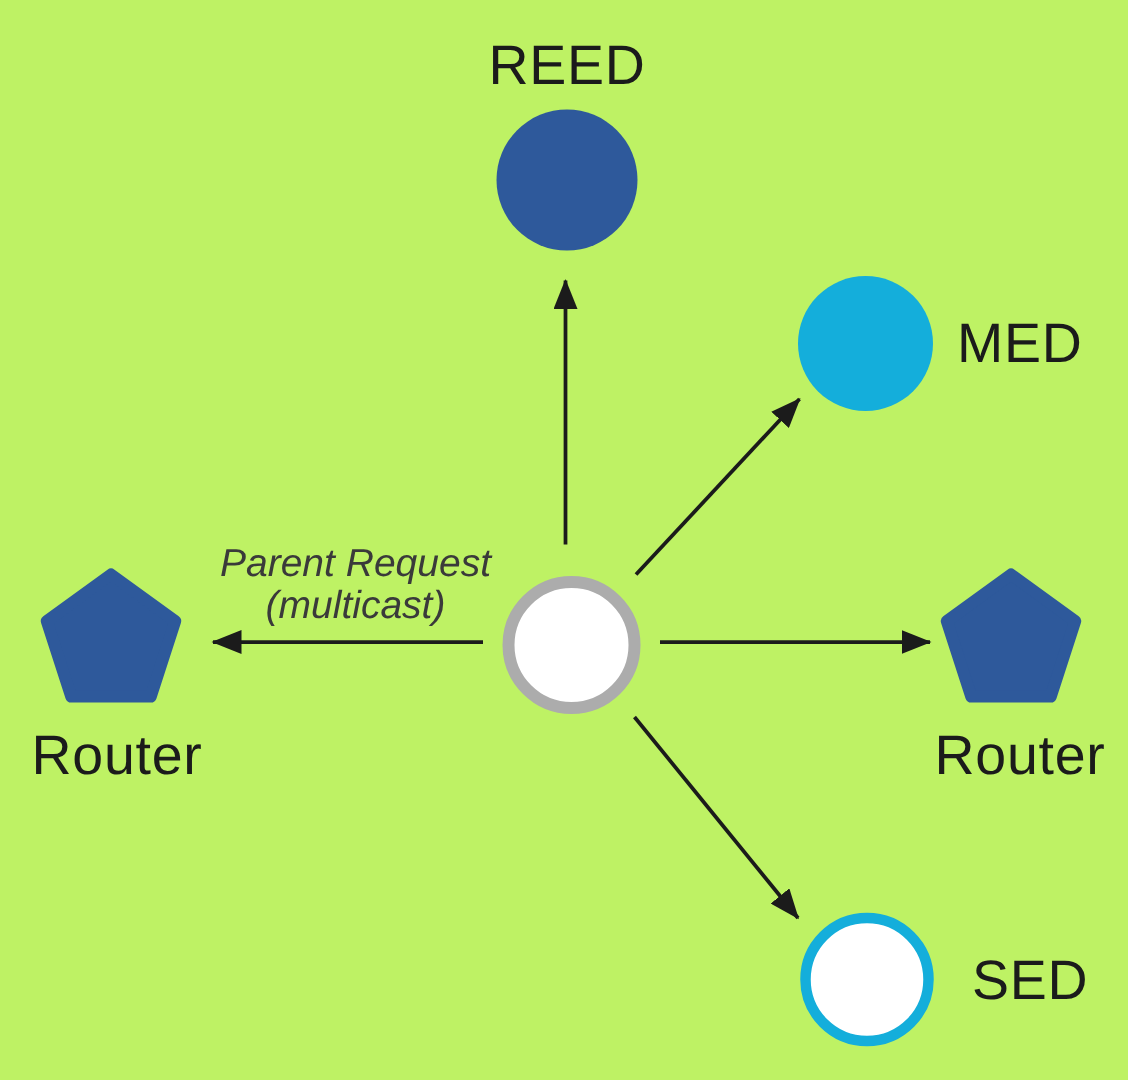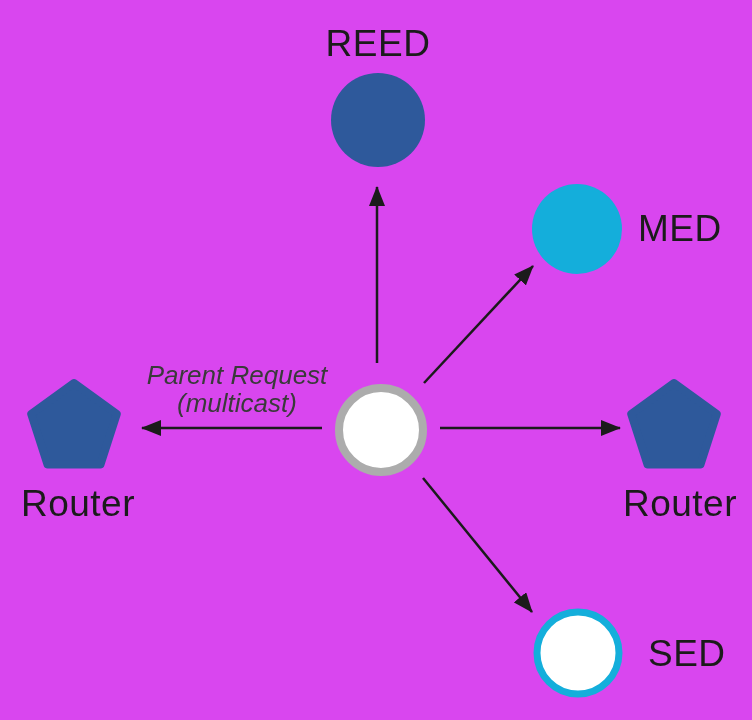--- a/index.html
+++ b/index.html
@@ -1,20 +1,20 @@
 <!DOCTYPE html>
 <html><head>
 <meta charset="utf-8">
 <style>
   html, body { margin: 0; padding: 0; background: #ffffff; }
   .canvas {
     position: relative;
     width: 752px;
     height: 720px;
-    background: #d946ef;
+    background: #bef264;
     font-family: "Liberation Sans", "DejaVu Sans", sans-serif;
     overflow: hidden;
   }
   svg { display: block; }
   .node-label {
     font-size: 37px;
     font-weight: 400;
     fill: #1b1b1b;
     letter-spacing: 0.5px;
   }

